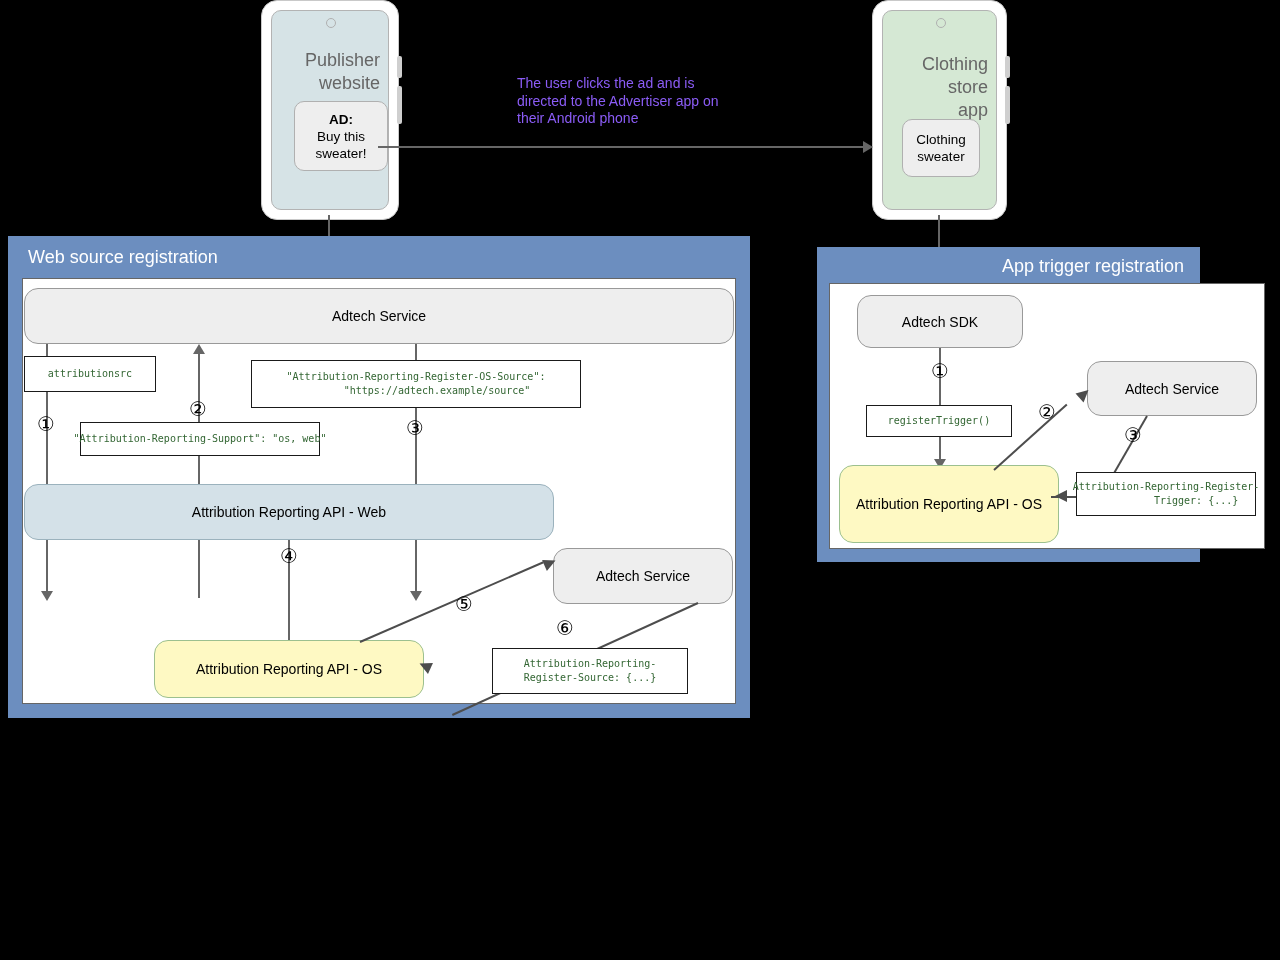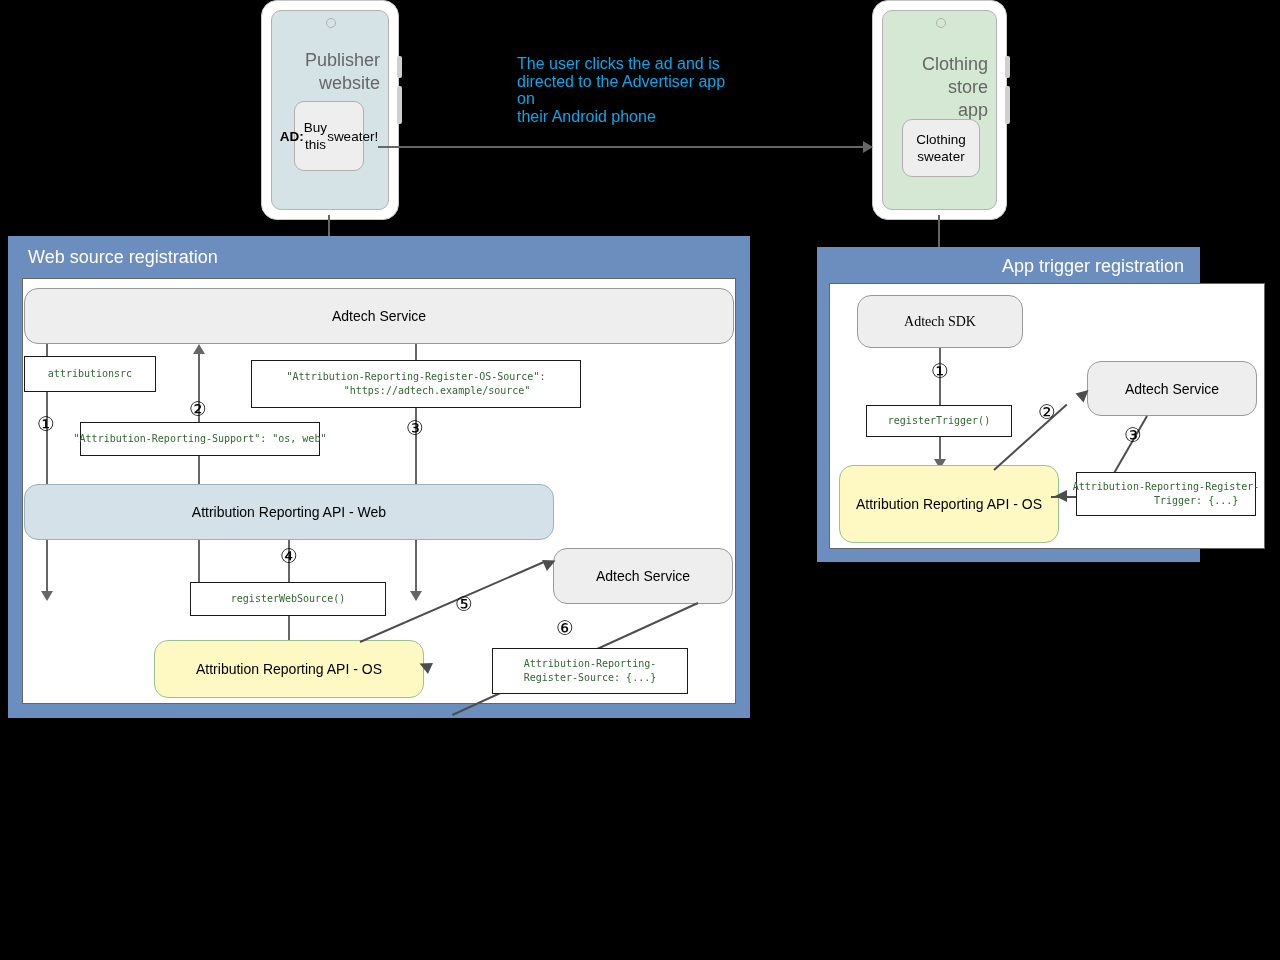--- a/index.html
+++ b/index.html
@@ -16,21 +16,21 @@
   .camera{position:absolute;left:50%;top:7px;margin-left:-4px;width:8px;height:8px;
           border-radius:50%;border:1.5px solid #b0b0b0;background:transparent;}
   .phone-title{position:absolute;left:8px;right:8px;text-align:right;
                color:#666;font-size:18px;line-height:23px;}
   .inner-card{position:absolute;background:#eeeeee;border:1px solid #b0b0b0;
               border-radius:10px;box-sizing:border-box;display:flex;
               align-items:center;justify-content:center;text-align:center;
               font-size:13.5px;color:#000;line-height:17px;}
 
   
-  .annot{position:absolute;color:#0ea5e9;font-size:16px;line-height:17.5px;}
+  .annot{position:absolute;color:#8b5cf6;font-size:14px;line-height:17.5px;margin-top:20px;}
 
   
   .panel{position:absolute;background:#6c8ebf;box-sizing:border-box;}
   .panel-title{position:absolute;color:#ffffff;font-size:18px;line-height:22px;}
   .panel-body{position:absolute;background:#ffffff;border:1px solid #666666;
               box-sizing:border-box;}
 
   
   .node{position:absolute;box-sizing:border-box;display:flex;align-items:center;
         justify-content:center;text-align:center;font-size:14px;color:#000;
@@ -69,21 +69,21 @@
 
   <div class="phone" style="left:261px;top:0px;width:138px;height:220px;">
     <div class="sidebtn" style="right:-4px;top:55px;height:22px;"></div>
     <div class="sidebtn" style="right:-4px;top:85px;height:38px;"></div>
     <div class="screen" style="background:#d6e3e6;">
       <div class="camera"></div>
       <div class="phone-title" style="top:38px;">
         <div>Publisher</div>
         <div>website</div>
       </div>
-      <div class="inner-card" style="left:22px;top:90px;width:70px;height:70px;">
+      <div class="inner-card" style="left:22px;top:90px;width:94px;height:70px;flex-direction:column;">
         <div style="font-weight:bold;">AD:</div>
         <div>Buy this</div>
         <div>sweater!</div>
       </div>
     </div>
   </div>
 
   <div class="phone" style="left:872px;top:0px;width:135px;height:220px;">
     <div class="sidebtn" style="right:-4px;top:55px;height:22px;"></div>
     <div class="sidebtn" style="right:-4px;top:85px;height:38px;"></div>
@@ -143,21 +143,20 @@
 
     <div class="step" style="left:398px;top:182px;">③</div>
 
     <div class="node blue" style="left:16px;top:248px;width:530px;height:56px;">Attribution Reporting API - Web</div>
 
     <div class="vline" style="left:280px;top:304px;height:122px;"></div>
     <div class="arrowhead ah-down" style="left:275px;top:420px;"></div>
 
     <div class="step" style="left:272px;top:310px;">④</div>
 
-    <div class="codebox" style="left:182px;top:346px;width:196px;height:34px;">registerWebSource()</div>
 
     <div class="node green" style="left:146px;top:404px;width:270px;height:58px;">Attribution Reporting API - OS</div>
 
     <div class="node gray" style="left:545px;top:312px;width:180px;height:56px;">Adtech Service</div>
 
     <div class="diag" style="left:352px;top:405px;width:200px;transform:rotate(-23.5deg);"></div>
     <div class="arrowhead" style="left:536px;top:321px;border-top:6px solid transparent;border-bottom:6px solid transparent;border-left:12px solid #4d4d4d;transform:rotate(-23.5deg);"></div>
     <div class="step" style="left:447px;top:358px;">⑤</div>
 
     <div class="diag" style="left:690px;top:366px;width:270px;transform:rotate(155.5deg);"></div>
@@ -165,21 +164,21 @@
     <div class="step" style="left:548px;top:382px;">⑥</div>
 
     <div class="codebox" style="left:484px;top:412px;width:196px;height:46px;">Attribution-Reporting-
 Register-Source: {...}</div>
   </div>
 
   <div class="panel" style="left:817px;top:247px;width:383px;height:315px;">
     <div class="panel-title" style="right:16px;top:8px;">App trigger registration</div>
     <div class="panel-body" style="left:12px;top:36px;width:436px;height:266px;"></div>
 
-    <div class="node gray" style="left:40px;top:48px;width:166px;height:53px;font-family:Liberation Serif, serif;">Adtech SDK</div>
+    <div class="node gray" style="left:40px;top:48px;width:166px;height:53px;">Adtech SDK</div>
 
     <div class="vline" style="left:122px;top:101px;height:118px;"></div>
     <div class="arrowhead ah-down" style="left:117px;top:212px;"></div>
 
     <div class="step" style="left:114px;top:114px;">①</div>
 
     <div class="codebox" style="left:49px;top:158px;width:146px;height:32px;">registerTrigger()</div>
 
     <div class="node green" style="left:22px;top:218px;width:220px;height:78px;">Attribution Reporting API - OS</div>
 

